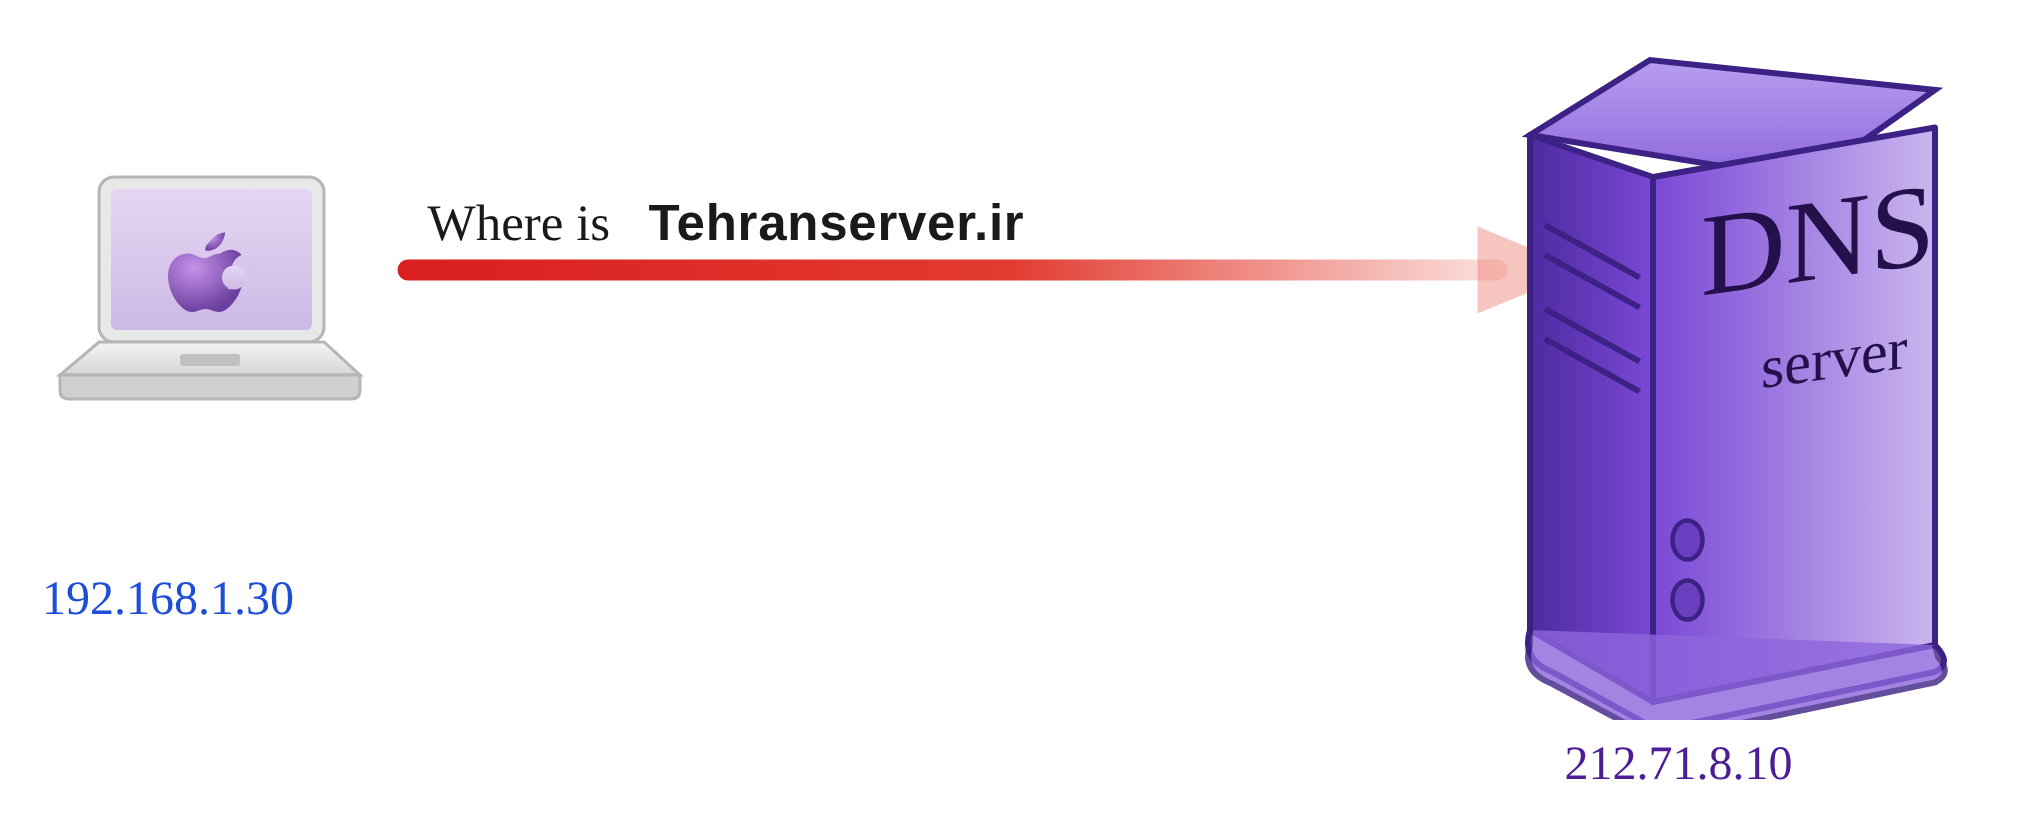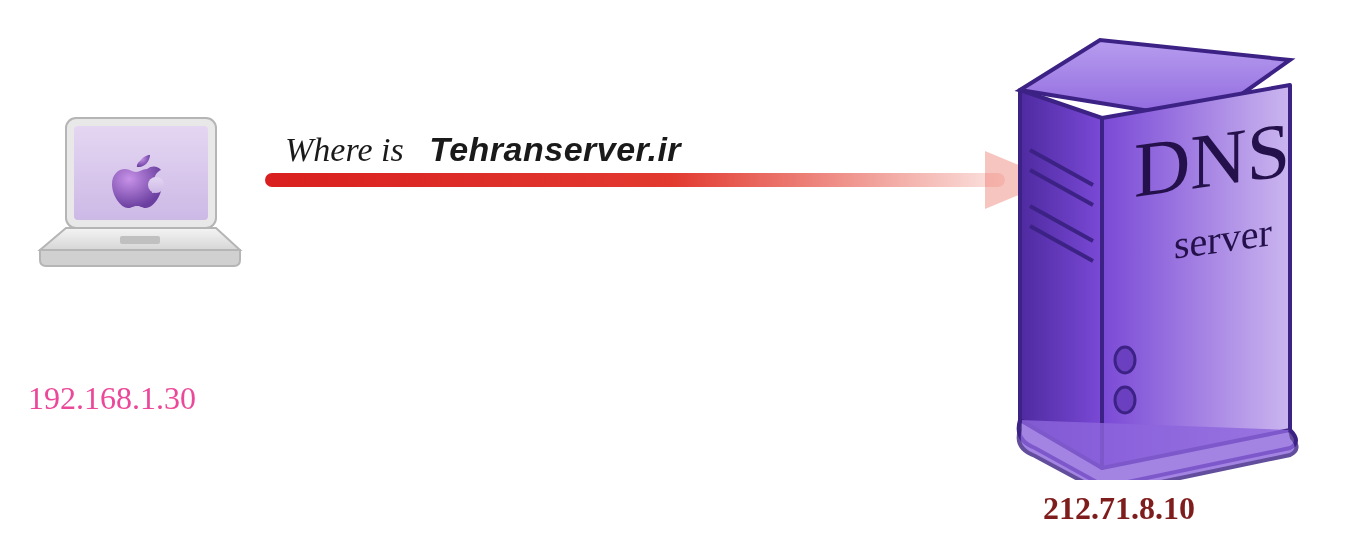--- a/index.html
+++ b/index.html
@@ -22,44 +22,43 @@
     position: absolute;
     left: 30px;
     top: 110px;
     width: 220px;
   }
   .laptop-ip {
     position: absolute;
     left: 28px;
     top: 380px;
     font-size: 32px;
-    color: #ec4899;
+    color: #1d4ed8;
   }
   
   .server-wrap {
     position: absolute;
     right: 35px;
     top: 30px;
     width: 320px;
   }
   .server-ip {
     position: absolute;
     left: 1043px;
     top: 490px;
     font-size: 32px;
-    color: #7f1d1d;
-    font-weight: bold;
+    color: #4c1d95;
   }
   
   .arrow-row {
     position: absolute;
     left: 265px;
     width: 740px;
   }
-  .arrow-row.top { top: 130px; font-style: italic; }
+  .arrow-row.top { top: 130px; }
   .arrow-row.bottom { top: 250px; }
   .arrow-label {
     font-size: 34px;
     color: #1a1a1a;
     margin-bottom: 4px;
     white-space: nowrap;
   }
   .arrow-label .bold {
     font-weight: bold;
     font-family: Arial, Helvetica, sans-serif;

